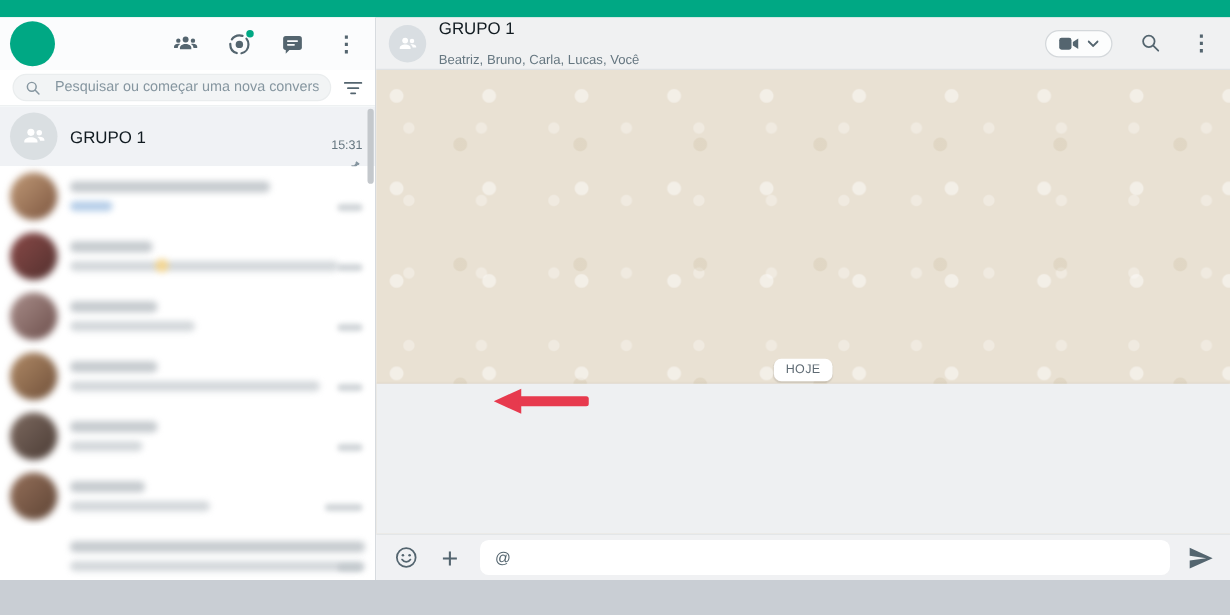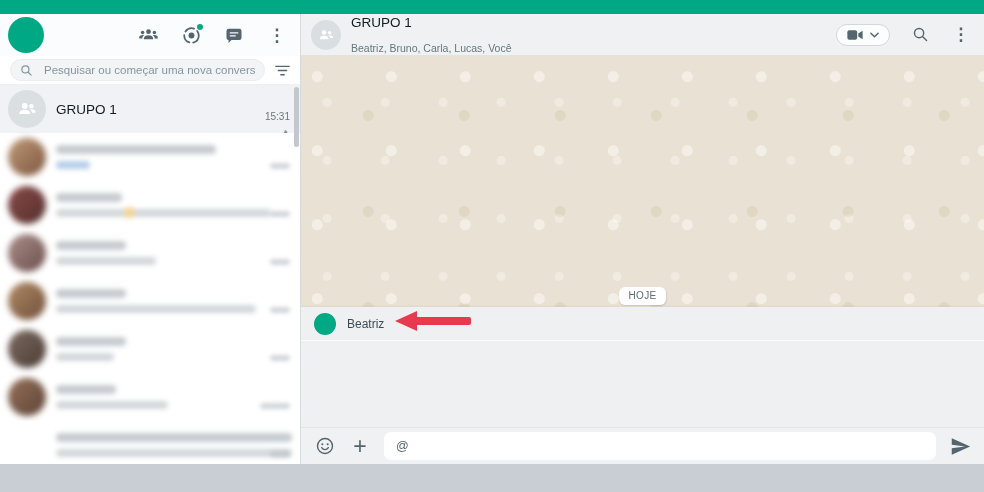--- a/index.html
+++ b/index.html
@@ -296,24 +296,20 @@
           <span class="icon-btn">
             <span class="glyph-menu">⋮</span>
           </span>
         </div>
       </div>
 
       <div class="chat-body">
         <div class="date-badge">HOJE</div>
 
         <div class="mention-panel">
-          <div class="mention-row">
-            <div class="mention-avatar"></div>
-            <div class="mention-name">Beatriz</div>
-          </div>
         </div>
 
         <div class="red-arrow">
           <div class="head"></div>
           <div class="shaft"></div>
         </div>
       </div>
 
       <div class="composer">
         <span class="icon-btn">

